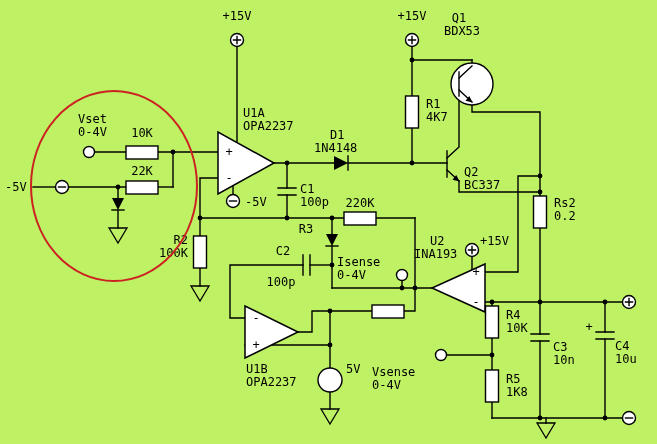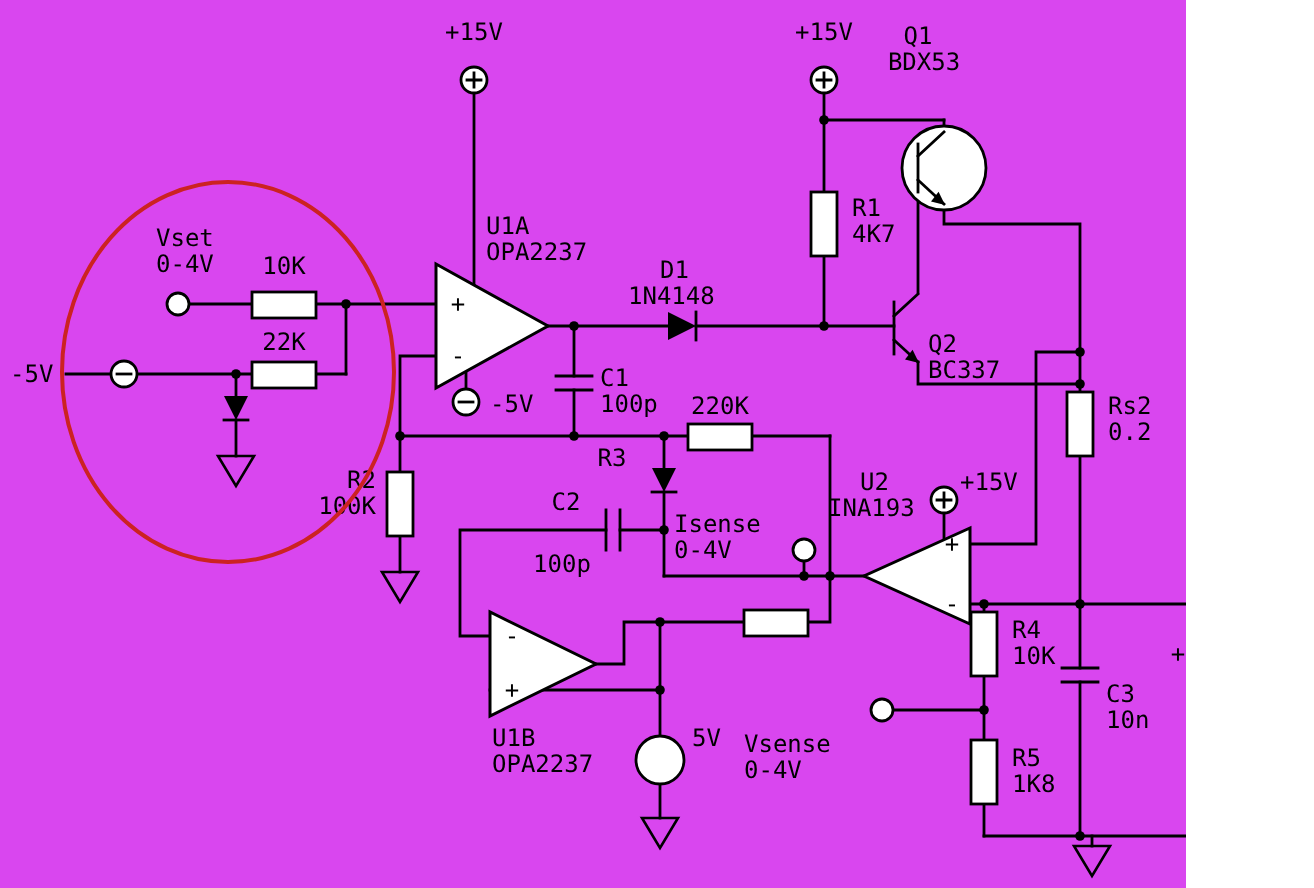--- a/index.html
+++ b/index.html
@@ -1,16 +1,16 @@
 <!DOCTYPE html>
 <html><head>
 <meta charset="utf-8">
 <style>
   html,body { margin:0; padding:0; background:#ffffff; }
-  #stage { position:relative; width:593px; height:444px; background:#d946ef; overflow:hidden; }
+  #stage { position:relative; width:657px; height:444px; background:#bef264; overflow:hidden; }
   svg { display:block; }
   .w    { stroke:#000000; stroke-width:1.4; fill:none; stroke-linecap:square; }
   .box  { fill:#ffffff; stroke:#000000; stroke-width:1.4; }
   .tri  { fill:#ffffff; stroke:#000000; stroke-width:1.5; stroke-linejoin:miter; }
   .term { fill:#ffffff; stroke:#000000; stroke-width:1.4; }
   .dot  { fill:#000000; stroke:none; }
   .dio  { fill:#000000; stroke:none; }
   .gnd  { fill:none; stroke:#000000; stroke-width:1.3; stroke-linejoin:miter; }
   .lbl  { font: 12px "DejaVu Sans Mono", monospace; fill:#000000; dominant-baseline:central; }
   .mark { font: 12px "DejaVu Sans Mono", monospace; fill:#000000; dominant-baseline:central; text-anchor:middle; }

